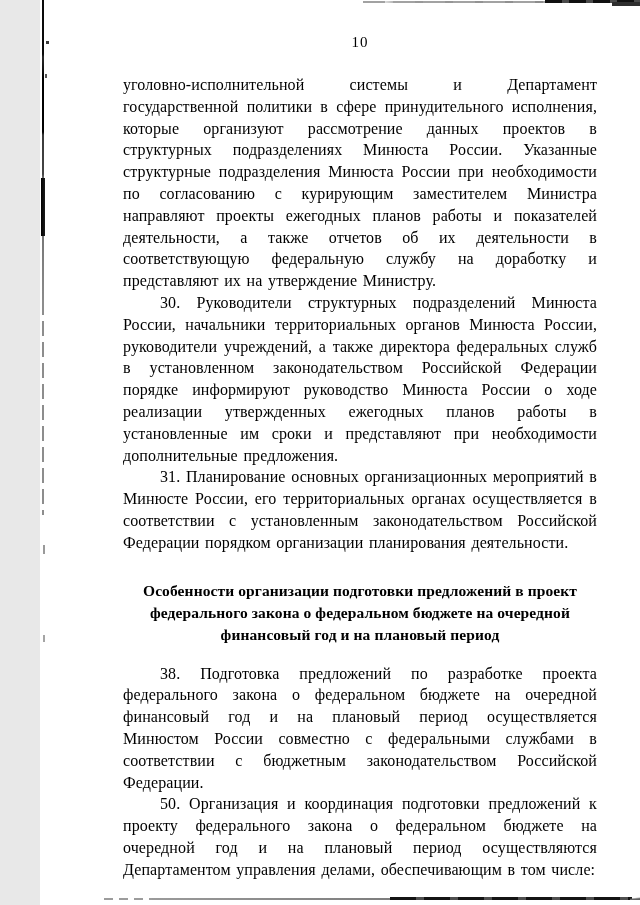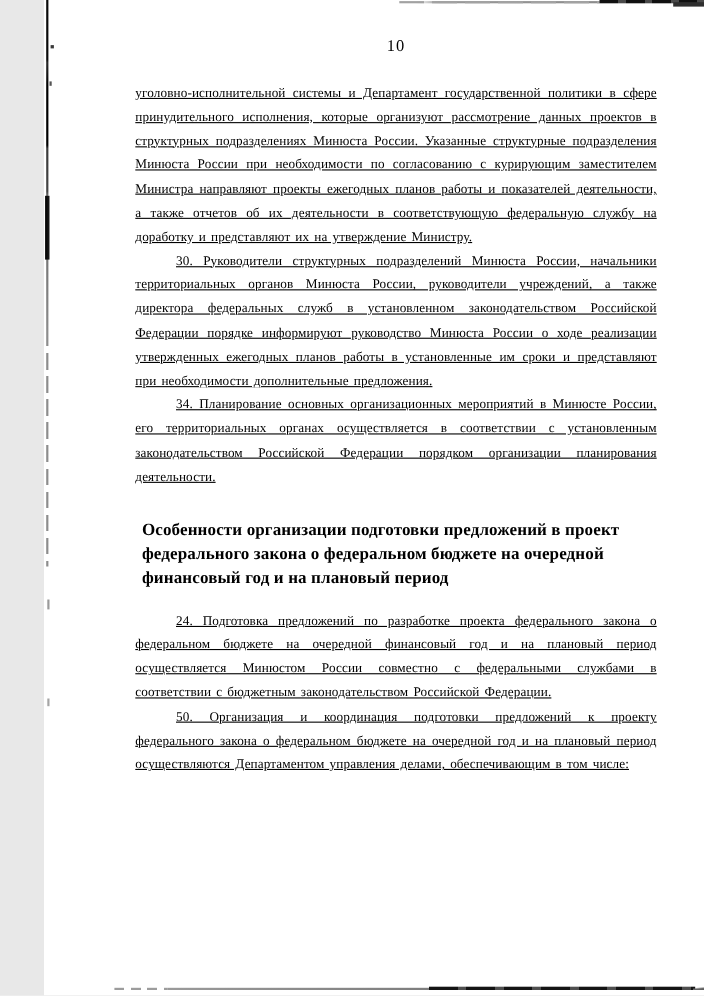--- a/index.html
+++ b/index.html
@@ -21,33 +21,33 @@
     width: 474px;
   }
   .page-number {
     text-align: center;
     font-size: 15px;
     letter-spacing: 1px;
     margin-bottom: 23px;
   }
   p.body {
     margin: 0;
-    font-size: 12px;
+    font-size: 16px;
     line-height: 21.8px;
     text-align: justify;
     text-indent: 37px;
     word-spacing: 1.5px;
     letter-spacing: 0.1px;
-    text-decoration: underline;
   }
   p.no-indent { text-indent: 0; }
   .heading {
     font-size: 15.5px;
     line-height: 22px;
     font-weight: bold;
+    text-align: center;
     margin: 26px 6px 17px 6px;
     letter-spacing: 0.1px;
   }
 
   
   .artifact { position: absolute; pointer-events: none; }
   .left-line-solid {
     left: 2px; top: 0; width: 2px; height: 300px;
     background: linear-gradient(to bottom,
       #0a0a0a 0%, #0a0a0a 18%, #2a2a2a 19%, #000 26%, #000 44%,
@@ -131,23 +131,23 @@
   <div class="artifact bottom-line-dark"></div>
   <div class="artifact bottom-line-corner"></div>
 
   <div class="content">
     <div class="page-number">10</div>
 
     <p class="body no-indent">уголовно-исполнительной системы и Департамент государственной политики в сфере принудительного исполнения, которые организуют рассмотрение данных проектов в структурных подразделениях Минюста России. Указанные структурные подразделения Минюста России при необходимости по согласованию с курирующим заместителем Министра направляют проекты ежегодных планов работы и показателей деятельности, а также отчетов об их деятельности в соответствующую федеральную службу на доработку и представляют их на утверждение Министру.</p>
 
     <p class="body">30. Руководители структурных подразделений Минюста России, начальники территориальных органов Минюста России, руководители учреждений, а также директора федеральных служб в установленном законодательством Российской Федерации порядке информируют руководство Минюста России о ходе реализации утвержденных ежегодных планов работы в установленные им сроки и представляют при необходимости дополнительные предложения.</p>
 
-    <p class="body">34. Планирование основных организационных мероприятий в Минюсте России, его территориальных органах осуществляется в соответствии с установленным законодательством Российской Федерации порядком организации планирования деятельности.</p>
+    <p class="body">31. Планирование основных организационных мероприятий в Минюсте России, его территориальных органах осуществляется в соответствии с установленным законодательством Российской Федерации порядком организации планирования деятельности.</p>
 
     <h2 class="heading">Особенности организации подготовки предложений в проект федерального закона о федеральном бюджете на очередной финансовый год и на плановый период</h2>
 
-    <p class="body">24. Подготовка предложений по разработке проекта федерального закона о федеральном бюджете на очередной финансовый год и на плановый период осуществляется Минюстом России совместно с федеральными службами в соответствии с бюджетным законодательством Российской Федерации.</p>
+    <p class="body">38. Подготовка предложений по разработке проекта федерального закона о федеральном бюджете на очередной финансовый год и на плановый период осуществляется Минюстом России совместно с федеральными службами в соответствии с бюджетным законодательством Российской Федерации.</p>
 
     <p class="body">50. Организация и координация подготовки предложений к проекту федерального закона о федеральном бюджете на очередной год и на плановый период осуществляются Департаментом управления делами, обеспечивающим в том числе:</p>
 
   </div>
 
 </div>
 
 </body></html>

